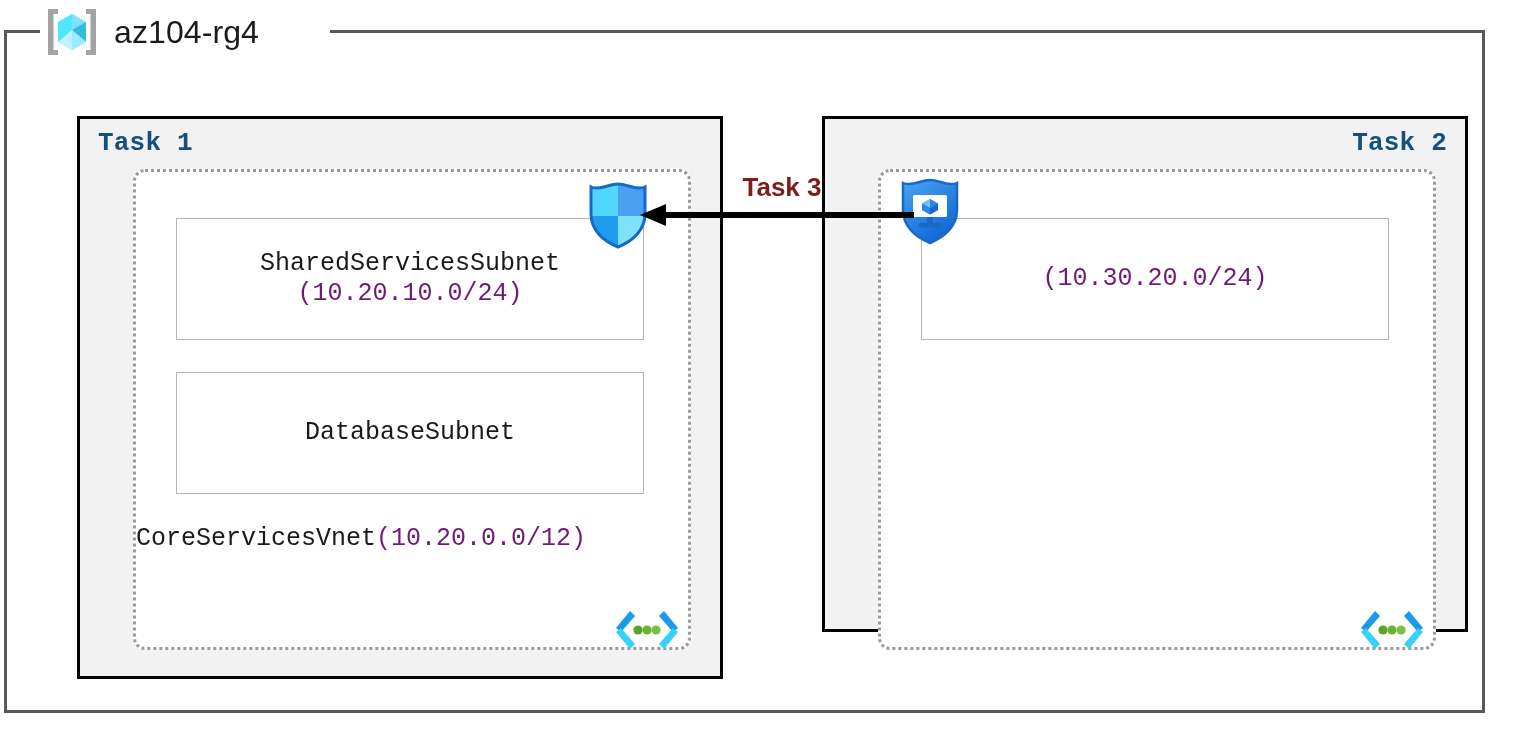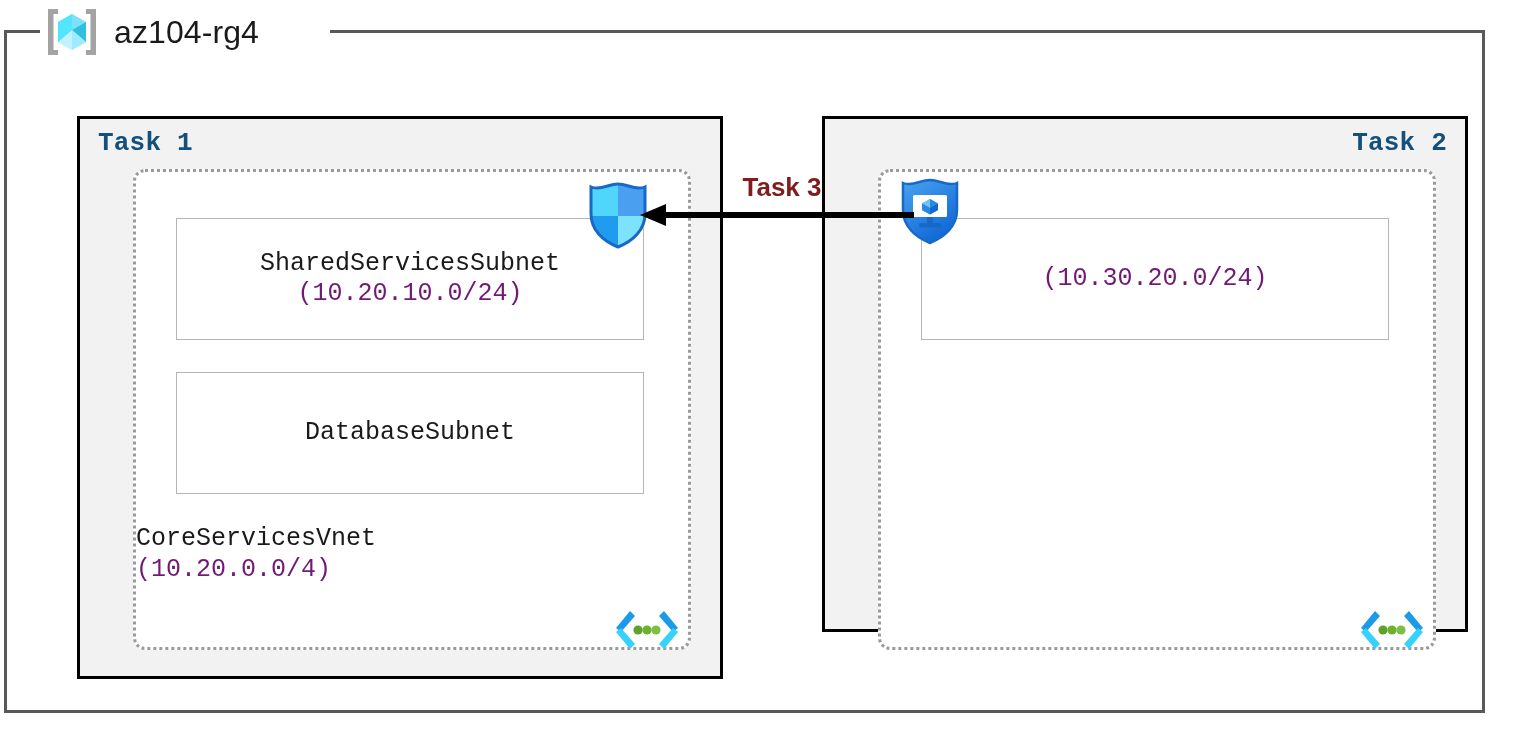--- a/index.html
+++ b/index.html
@@ -128,22 +128,22 @@
     white-space: nowrap;
   }
 
   
   .vnet-footer {
     position: absolute;
     left: 0;
     right: 0;
     top: 352px;
     display: flex;
-    flex-direction: column;
-    align-items: flex-start;
+    flex-direction: row;
+    align-items: center;
     pointer-events: none;
   }
   .vnet-glyph {
     position: absolute;
     right: 6px;
     bottom: -6px;
     width: 70px;
     height: 46px;
   }
 
@@ -213,21 +213,21 @@
         <div class="subnet-name">SharedServicesSubnet</div>
         <div class="subnet-cidr">(10.20.10.0/24)</div>
       </div>
 
       <div class="subnet-box second">
         <div class="subnet-name">DatabaseSubnet</div>
       </div>
 
       <div class="vnet-footer">
         <div class="vnet-name">CoreServicesVnet</div>
-        <div class="vnet-cidr">(10.20.0.0/4)</div>
+        <div class="vnet-cidr">(10.20.0.0/12)</div>
       </div>
 
       <span class="vnet-glyph">
         <svg viewBox="0 0 70 46" xmlns="http://www.w3.org/2000/svg">
 
           <path d="M18 4 L4 21 L9 25 L23 9 Z" fill="#1a9ae8"></path>
           <path d="M4 25 L18 42 L23 37 L9 21 Z" fill="#36d2fb"></path>
 
           <path d="M52 4 L66 21 L61 25 L47 9 Z" fill="#1a9ae8"></path>
           <path d="M66 25 L52 42 L47 37 L61 21 Z" fill="#36d2fb"></path>

